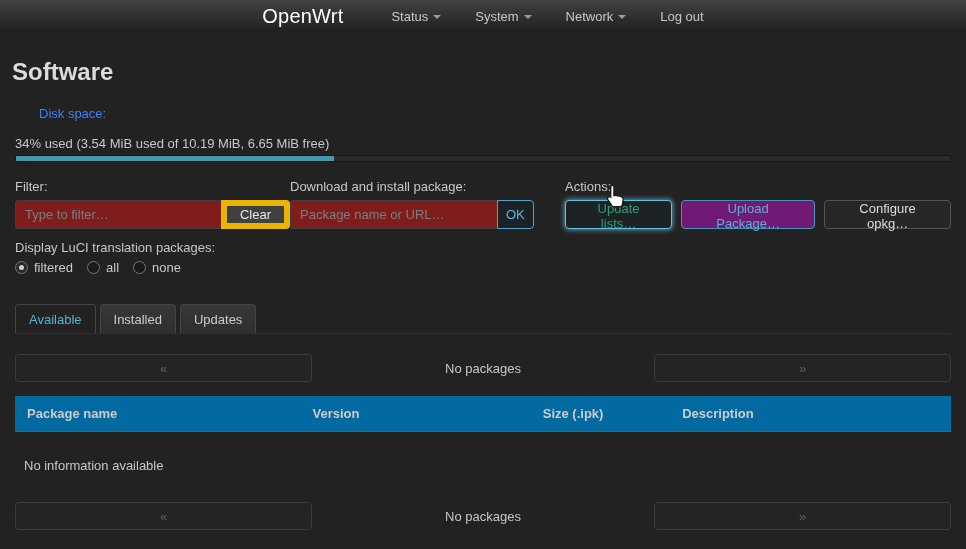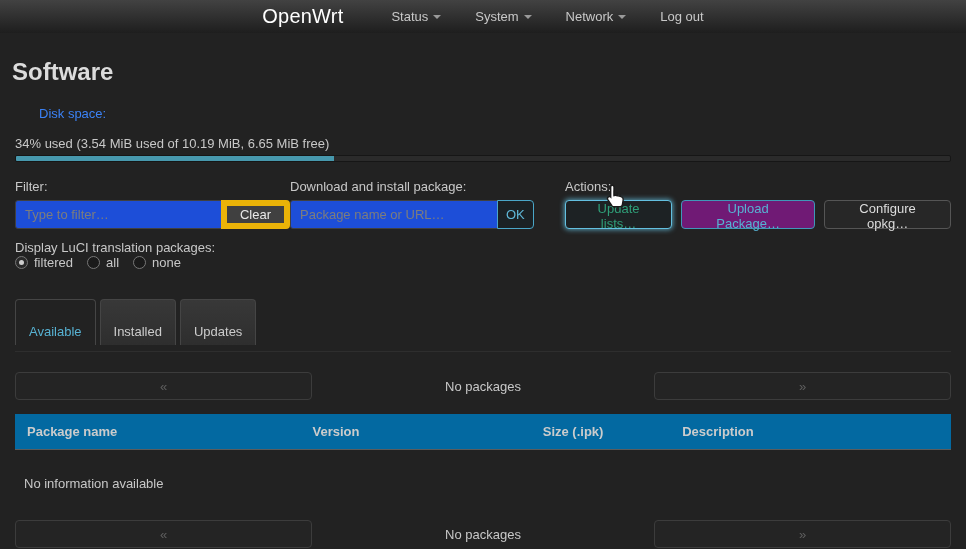--- a/index.html
+++ b/index.html
@@ -70,21 +70,21 @@
   .controls { display: flex; margin-top: 17px; }
   .col { display: flex; flex-direction: column; }
   .col-filter  { width: 275px; }
   .col-download{ width: 275px; }
   .col-actions { flex: 1; }
   .col label.field-label { margin-bottom: 6px; color: #c8c8c8; }
 
   .input-group { display: flex; }
   input[type="text"] {
     height: 29px;
-    background: #1d4ed8;
+    background: #7f1d1d;
     border: 1px solid #404040;
     border-radius: 3px 0 0 3px;
     color: #cccccc;
     padding: 0 9px;
     font-size: 13px;
     font-family: inherit;
     outline: none;
   }
   input[type="text"]::placeholder { color: #7d7d7d; opacity: 1; }
   .filter-input { width: 212px; }
@@ -128,21 +128,21 @@
   }
   .btn-configure {
     border: 1px solid #555555;
     background: #272727;
     color: #dddddd;
   }
 
   
   .translation { margin-top: 11px; }
   .translation .t-label { color: #c8c8c8; }
-  .radio-row { display: flex; align-items: center; gap: 14px; }
+  .radio-row { display: flex; align-items: center; gap: 14px; margin-top: 5px; }
   .radio-option { display: inline-flex; align-items: center; gap: 6px; cursor: pointer; color: #c8c8c8; }
   .radio {
     width: 13px; height: 13px;
     border-radius: 50%;
     border: 1px solid #777777;
     background: #1a1a1a;
     display: inline-block;
     position: relative;
   }
   .radio-option.checked .radio { background: #2a2a2a; }
@@ -157,28 +157,28 @@
 
   
   .tabs {
     margin-top: 29px;
     display: flex;
     gap: 4px;
     border-bottom: 1px solid #2e2e2e;
     padding-left: 0;
   }
   .tab {
-    padding: 24px 13px 6px;
+    padding: 7px 13px 6px;
     background: linear-gradient(to bottom, #383838, #2e2e2e);
     border: 1px solid #454545;
     border-bottom: none;
     border-radius: 4px 4px 0 0;
     color: #cccccc;
     cursor: pointer;
-    margin-bottom: 6px;
+    margin-bottom: 0;
   }
   .tab.active {
     background: #222222;
     color: #57b2d3;
     border-color: #454545;
   }
 
   
   .pager {
     display: grid;

